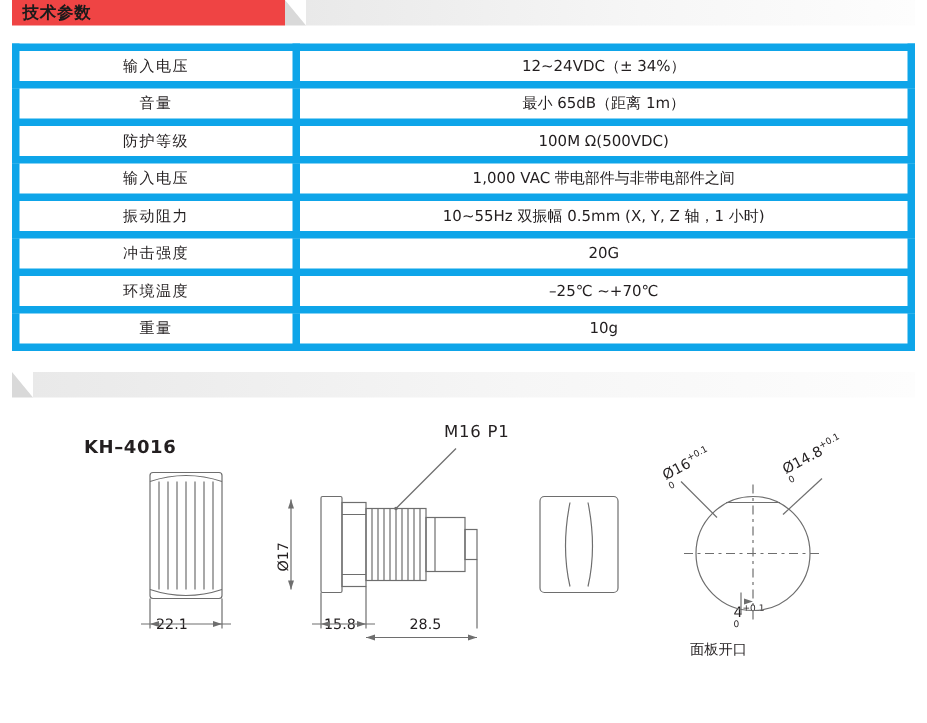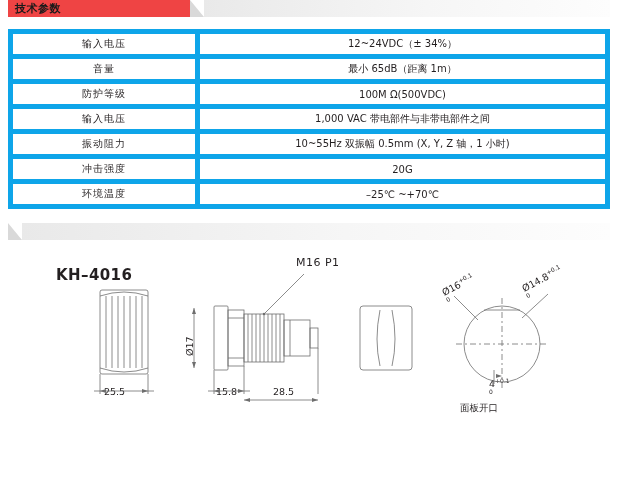--- a/index.html
+++ b/index.html
@@ -85,21 +85,21 @@
   
   .dim-area {
     position: relative;
     margin: 8px 8px 0 8px;
     height: 180px;
   }
   .model-label {
     position: absolute;
     left: 48px;
     top: 18px;
-    font-size: 15px;
+    font-size: 12px;
     font-weight: bold;
     letter-spacing: 0.4px;
   }
   .cap-top-label {
     position: absolute;
     left: 288px;
     top: 8px;
     font-size: 11px;
     letter-spacing: 0.5px;
   }
@@ -172,39 +172,43 @@
         <td class="value">10~55Hz 双振幅 0.5mm (X, Y, Z 轴，1 小时)</td>
       </tr>
       <tr>
         <td class="label">冲击强度</td>
         <td class="value">20G</td>
       </tr>
       <tr>
         <td class="label">环境温度</td>
         <td class="value">–25℃ ~+70℃</td>
       </tr>
+      <tr>
+        <td class="label">重量</td>
+        <td class="value">10g</td>
+      </tr>
     </tbody>
   </table>
 </div>
 
 <div style="height:14px"></div>
 <div class="section-head">
   <div class="bar-arrow"></div>
   <div class="bar-light"></div>
 </div>
 
 <div class="dim-area">
 
   <div class="model-label">KH–4016</div>
   <div class="cap-top-label">M16 P1</div>
   <div class="panel-cut-label">面板开口</div>
 
   <div class="vlabel" style="left:176px; top:108px;">Ø17</div>
 
-  <div class="hlabel" style="left:96px; top:138px;">25.5</div>
+  <div class="hlabel" style="left:96px; top:138px;">22.1</div>
   <div class="hlabel" style="left:208px; top:138px;">15.8</div>
   <div class="hlabel" style="left:265px; top:138px;">28.5</div>
 
   <div class="rlabel" style="left:432px; top:40px; transform:rotate(-28deg); transform-origin:0 0;">
     <span>Ø16</span><span class="sup">+0.1<br>0</span>
   </div>
   <div class="rlabel" style="left:512px; top:36px; transform:rotate(-28deg); transform-origin:0 0;">
     <span>Ø14.8</span><span class="sup">+0.1<br>0</span>
   </div>
   <div class="rlabel" style="left:481px; top:130px;">

